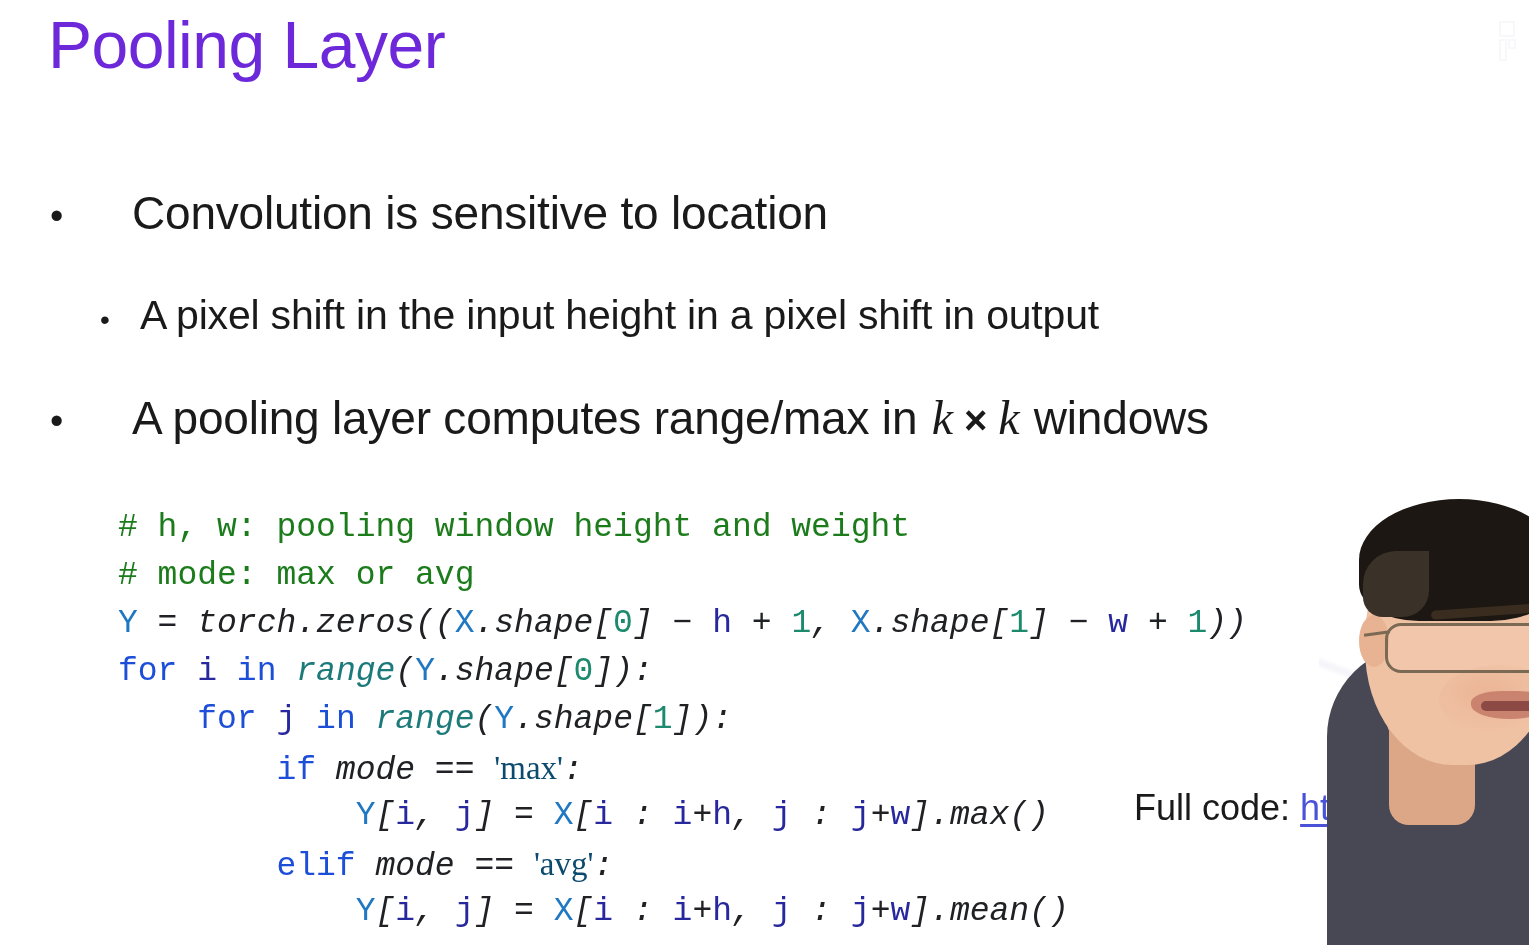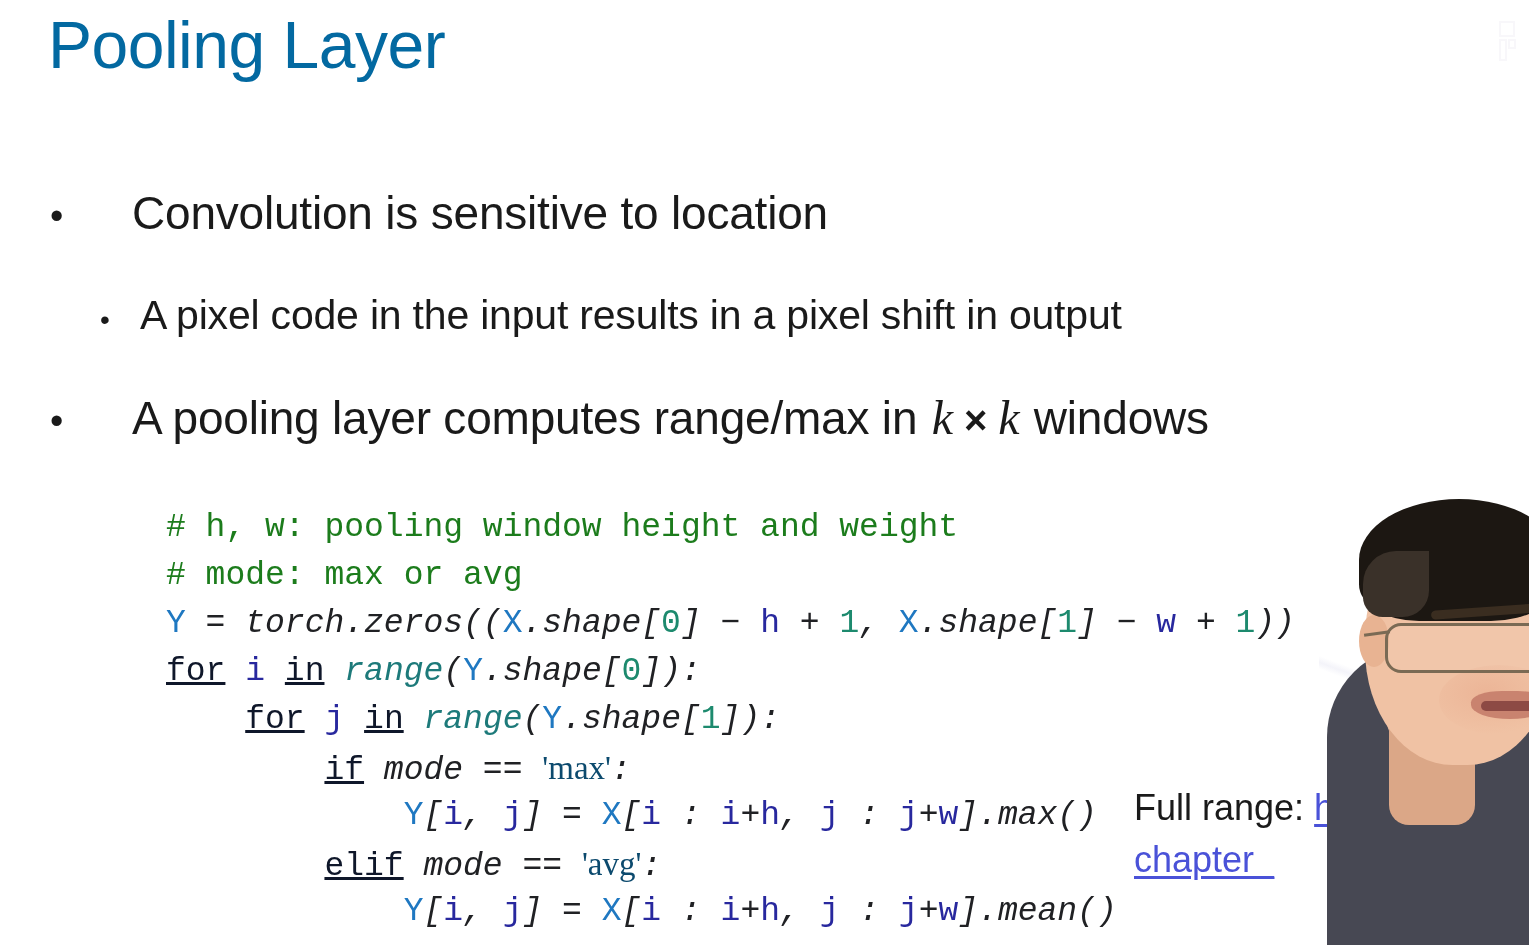--- a/index.html
+++ b/index.html
@@ -24,21 +24,21 @@
   }
 
   
   .slide-title {
     position: absolute;
     left: 48px;
     top: 8px;
     font-size: 66px;
     font-weight: 400;
     letter-spacing: -0.5px;
-    color: #0369a1;
+    color: #6d28d9;
     line-height: 1.15;
     white-space: nowrap;
   }
 
   
   .bullet-l1 {
     position: absolute;
     left: 50px;
     display: flex;
     align-items: baseline;
@@ -101,26 +101,25 @@
   .code {
     position: absolute;
     left: 118px;
     top: 504px;
     font-family: "Liberation Mono", "DejaVu Sans Mono", monospace;
     font-size: 33px;
     line-height: 48px;
     white-space: pre;
     color: #202124;
     letter-spacing: 0px;
-    margin-left: 48px;
   }
   .code .ln { display: block; height: 48px; }
 
   .t-com  { color: #1c7c1c; }
-  .t-kw   { color: #0f172a; text-decoration: underline; }
+  .t-kw   { color: #1d4ed8; }
   .t-fn   { color: #1d7a7a; font-style: italic; }
   .t-var  { color: #1f78c1; }
   .t-loc  { color: #28289e; }
   .t-num  { color: #1d8a6e; }
   .t-str  { color: #0c4a6e; font-family: Liberation Serif, serif; }
   .t-pl   { color: #202124; font-style: italic; }
 
   
   .fullcode {
     position: absolute;
@@ -303,33 +302,32 @@
 
   <div class="slide-title">Pooling Layer</div>
 
   <div class="bullet-l1" id="bullet1">
     <span class="dot">•</span>
     <span class="txt">Convolution is sensitive to location</span>
   </div>
 
   <div class="bullet-l2" id="bullet1sub">
     <span class="dot">•</span>
-    <span class="txt">A pixel code in the input results in a pixel shift in output</span>
+    <span class="txt">A pixel shift in the input height in a pixel shift in output</span>
   </div>
 
   <div class="bullet-l1" id="bullet2">
     <span class="dot">•</span>
     <span class="txt"><span>A pooling layer computes range/max in </span><span class="mathvar">k</span><span class="mathtimes">×</span><span class="mathvar">k</span><span> windows</span></span>
   </div>
 
   <div class="code" id="code-block"><span class="ln"><span class="t-com"># h, w: pooling window height and weight</span></span><span class="ln"><span class="t-com"># mode: max or avg</span></span><span class="ln"><span class="t-var">Y</span><span class="t-pl"> = torch.zeros((</span><span class="t-var">X</span><span class="t-pl">.shape[</span><span class="t-num">0</span><span class="t-pl">] − </span><span class="t-loc">h</span><span class="t-pl"> + </span><span class="t-num">1</span><span class="t-pl">, </span><span class="t-var">X</span><span class="t-pl">.shape[</span><span class="t-num">1</span><span class="t-pl">] − </span><span class="t-loc">w</span><span class="t-pl"> + </span><span class="t-num">1</span><span class="t-pl">))</span></span><span class="ln"><span class="t-kw">for</span><span class="t-pl"> </span><span class="t-loc">i</span><span class="t-pl"> </span><span class="t-kw">in</span><span class="t-pl"> </span><span class="t-fn">range</span><span class="t-pl">(</span><span class="t-var">Y</span><span class="t-pl">.shape[</span><span class="t-num">0</span><span class="t-pl">]):</span></span><span class="ln"><span class="t-pl">    </span><span class="t-kw">for</span><span class="t-pl"> </span><span class="t-loc">j</span><span class="t-pl"> </span><span class="t-kw">in</span><span class="t-pl"> </span><span class="t-fn">range</span><span class="t-pl">(</span><span class="t-var">Y</span><span class="t-pl">.shape[</span><span class="t-num">1</span><span class="t-pl">]):</span></span><span class="ln"><span class="t-pl">        </span><span class="t-kw">if</span><span class="t-pl"> mode == </span><span class="t-str">'max'</span><span class="t-pl">:</span></span><span class="ln"><span class="t-pl">            </span><span class="t-var">Y</span><span class="t-pl">[</span><span class="t-loc">i</span><span class="t-pl">, </span><span class="t-loc">j</span><span class="t-pl">] = </span><span class="t-var">X</span><span class="t-pl">[</span><span class="t-loc">i</span><span class="t-pl"> : </span><span class="t-loc">i</span><span class="t-pl">+</span><span class="t-loc">h</span><span class="t-pl">, </span><span class="t-loc">j</span><span class="t-pl"> : </span><span class="t-loc">j</span><span class="t-pl">+</span><span class="t-loc">w</span><span class="t-pl">].max()</span></span><span class="ln"><span class="t-pl">        </span><span class="t-kw">elif</span><span class="t-pl"> mode == </span><span class="t-str">'avg'</span><span class="t-pl">:</span></span><span class="ln"><span class="t-pl">            </span><span class="t-var">Y</span><span class="t-pl">[</span><span class="t-loc">i</span><span class="t-pl">, </span><span class="t-loc">j</span><span class="t-pl">] = </span><span class="t-var">X</span><span class="t-pl">[</span><span class="t-loc">i</span><span class="t-pl"> : </span><span class="t-loc">i</span><span class="t-pl">+</span><span class="t-loc">h</span><span class="t-pl">, </span><span class="t-loc">j</span><span class="t-pl"> : </span><span class="t-loc">j</span><span class="t-pl">+</span><span class="t-loc">w</span><span class="t-pl">].mean()</span></span></div>
 
   <div class="fullcode">
-    <span class="row"><span>Full range:</span><span>&nbsp;</span><span class="lnk">htt</span></span>
-    <span class="row"><span class="lnk">chapter_</span></span>
+    <span class="row"><span>Full code:</span><span>&nbsp;</span><span class="lnk">htt</span></span>
   </div>
 
   <div class="presenter">
     <div class="pres-edge"></div>
     <div class="pres-shirt"></div>
     <div class="pres-neck"></div>
     <div class="pres-head"></div>
     <div class="pres-ear"></div>
     <div class="pres-cheek"></div>
     <div class="pres-hair"></div>

